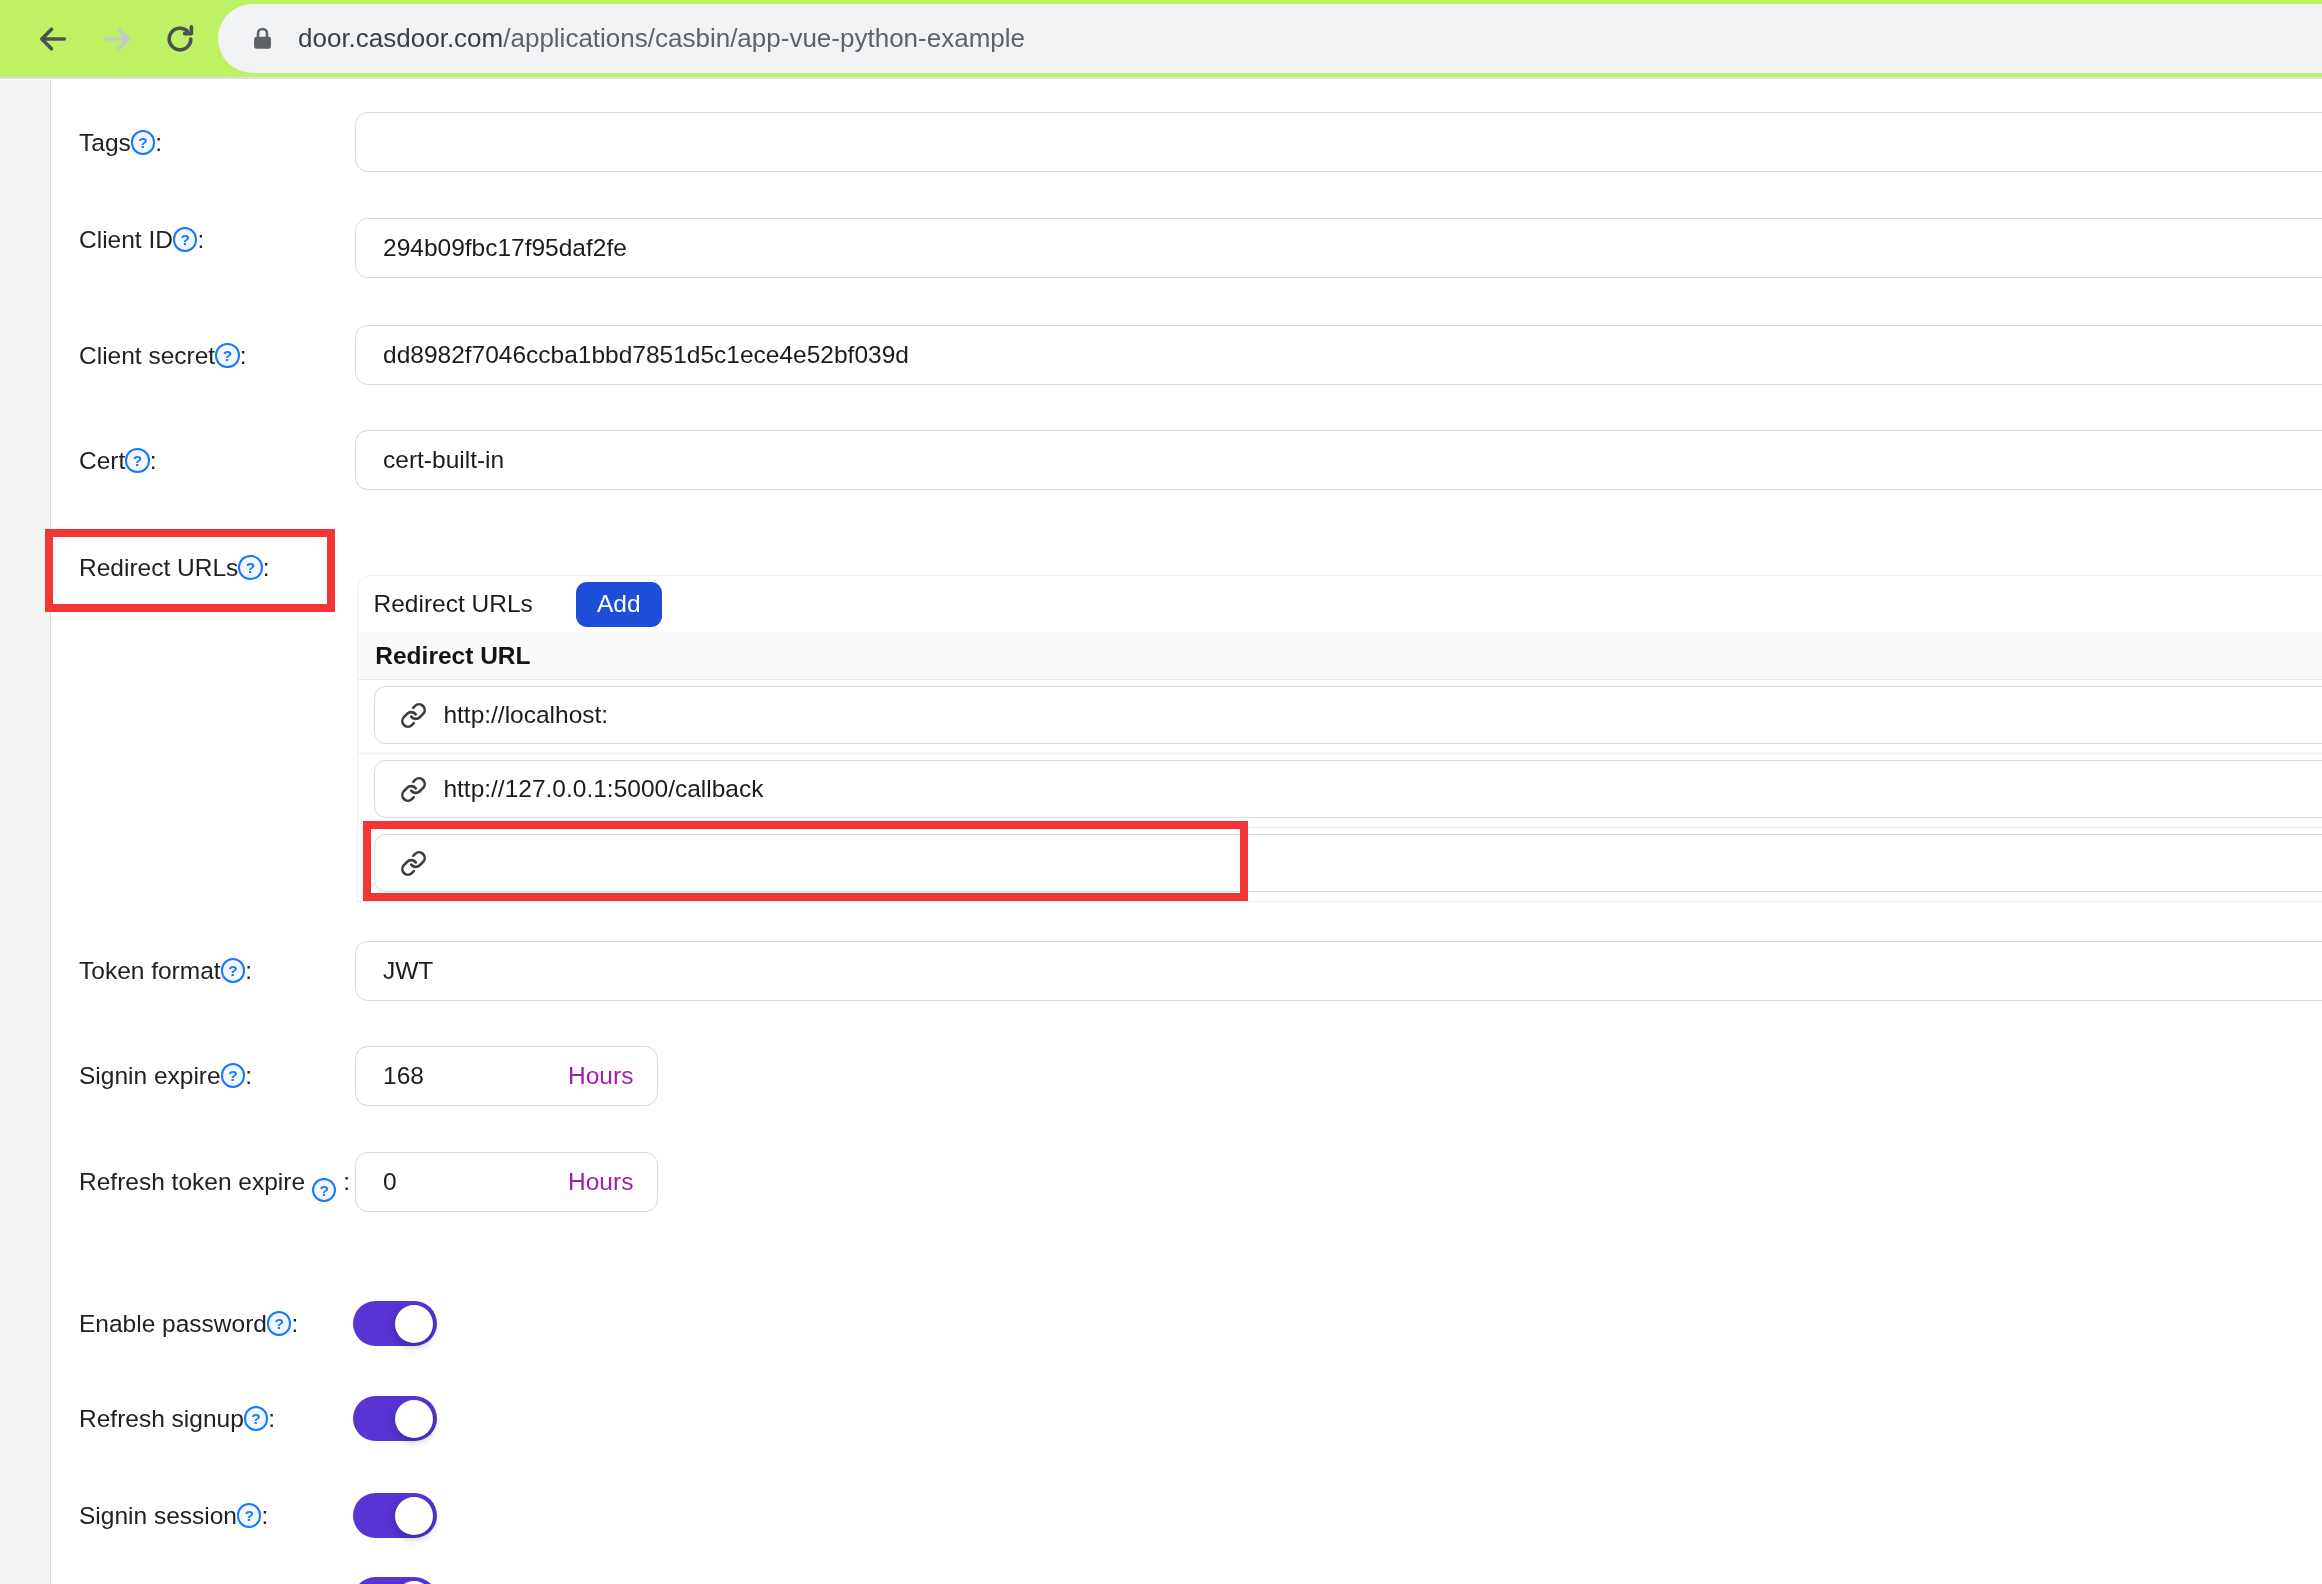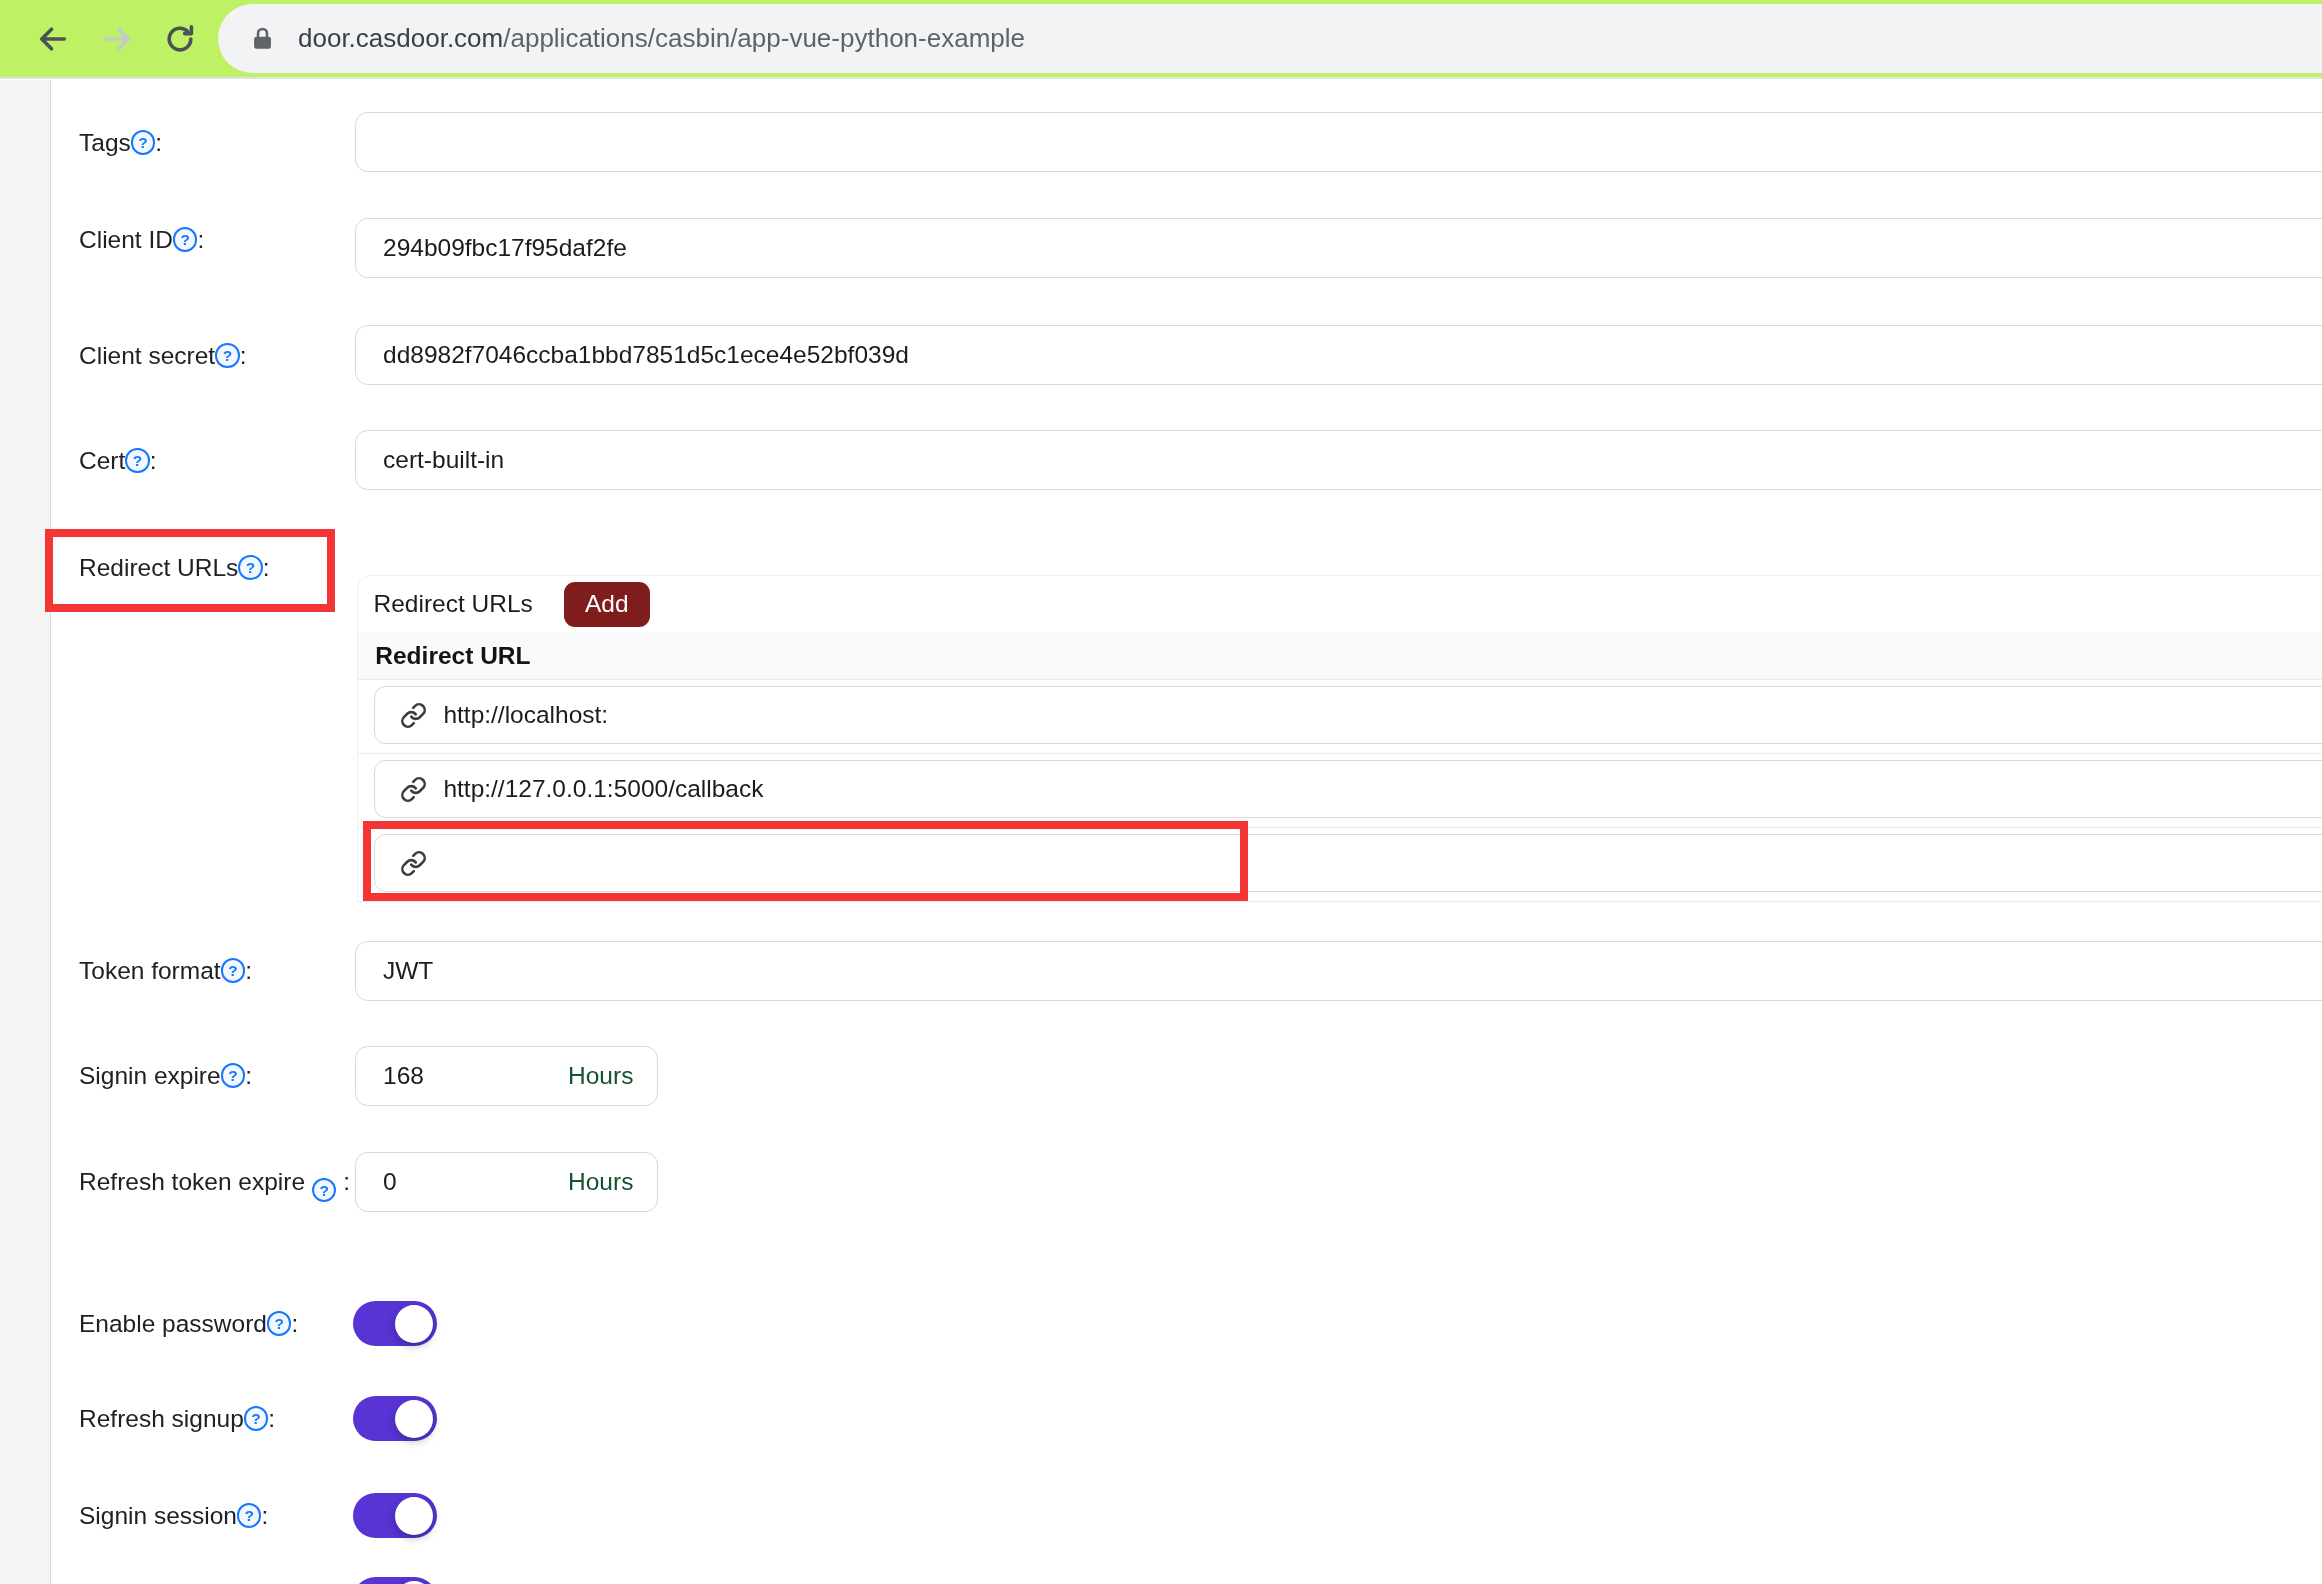--- a/index.html
+++ b/index.html
@@ -47,31 +47,31 @@
   .tinput{
     position:absolute;left:355px;width:2000px;height:60px;box-sizing:border-box;
     border:1.8px solid #d9d9d9;border-radius:12.7px;background:#fff;display:flex;align-items:center;
     padding-left:27px;font-size:24.5px;color:#1c1c1e;z-index:2;
   }
   .numbox{
     position:absolute;left:355px;width:303px;height:60px;box-sizing:border-box;
     border:1.8px solid #d9d9d9;border-radius:12.7px;background:#fff;display:flex;align-items:center;
     justify-content:space-between;padding:0 23.6px 0 27px;font-size:24.5px;color:#1c1c1e;z-index:2;
   }
-  .unit{color:#14532d;}
+  .unit{color:#a21caf;}
   
   .rtable{
     position:absolute;left:357px;top:575px;width:1966px;z-index:2;
     border:1.8px solid #f0f0f0;border-right:none;border-bottom:none;border-radius:14.5px 0 0 0;
     background:#fff;
   }
   .rtitle{height:56px;display:flex;align-items:center;padding-left:15.5px;}
   .rtitle-text{font-size:24.5px;color:#1c1c1e;}
   .add-btn{
-    margin-left:31px;min-width:86px;height:45px;background:#7f1d1d;color:#fff;border:none;
+    margin-left:43px;min-width:86px;height:45px;background:#1d4ed8;color:#fff;border:none;
     border-radius:11px;font-size:24.5px;font-family:inherit;display:flex;align-items:center;
     justify-content:center;padding:0 20px;cursor:pointer;
   }
   .rheader{
     height:47px;background:#fafafa;border-bottom:1.8px solid #e9e9e9;display:flex;
     align-items:center;padding-left:17.3px;font-weight:bold;font-size:24.5px;color:#141414;
   }
   .rrow{height:73px;border-bottom:1.8px solid #ececec;position:relative;}
   .rinput{
     position:absolute;left:15.5px;top:6.4px;width:2000px;height:58px;box-sizing:border-box;

